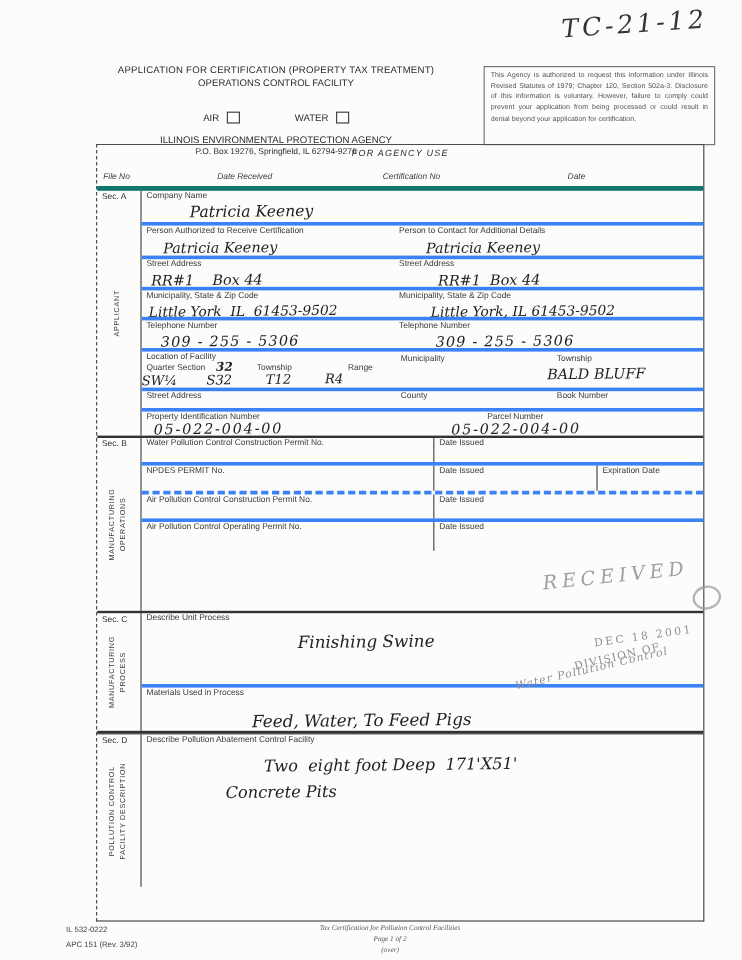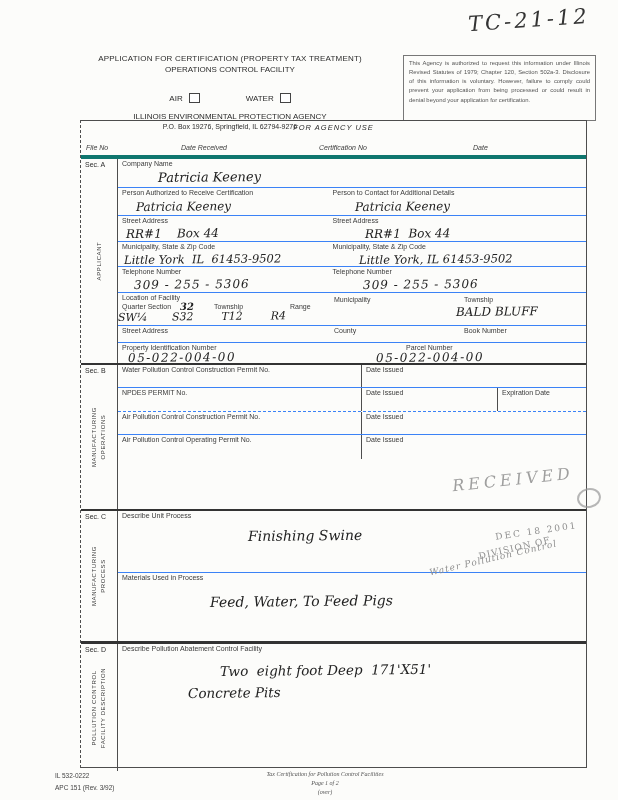--- a/index.html
+++ b/index.html
@@ -42,21 +42,21 @@
   .band { display:flex; }
   .side { position:relative; width:37px; border-right:1px solid #4d4d4d; box-sizing:border-box; flex:none; }
   .sec-tag { position:absolute; top:2px; left:4px; font-size:7px; white-space:nowrap; }
   .side-vert {
     position:absolute; top:50%; left:50%;
     transform:translate(-50%,-50%) rotate(-90deg);
     font-size:6px; letter-spacing:0.6px; color:#3a3a3a; text-align:center;
     white-space:nowrap; line-height:1.5;
   }
   .content { flex:1; position:relative; }
-  .row { position:relative; box-sizing:border-box; border-bottom:1px solid #3b82f6; }
+  .row { position:relative; box-sizing:border-box; border-bottom:3px solid #3b82f6; }
   .row:last-child { border-bottom:none; }
   .cols { display:flex; height:100%; }
   .cl { width:45%; position:relative; box-sizing:border-box; }
   .cr { flex:1; position:relative; box-sizing:border-box; }
   .pad { padding:1px 0 0 4px; }
   
   .agency-use { height:38px; border-bottom:4px solid #0f766e;font-style:italic; }
   .au-title { text-align:center; font-size:7.5px; letter-spacing:1px; padding-top:2px; }
   .au-labels { position:absolute; bottom:1px; left:0; right:0; height:10px; }
   .au-labels span { position:absolute; font-size:7px; color:#3a3a3a; }
@@ -237,21 +237,21 @@
           <div class="pmain">
               <div class="lbl pad">Air Pollution Control Operating Permit No.</div>
             </div>
           <div class="pdate">
               <div class="lbl pad">Date Issued</div>
             </div>
         </div>
       </div>
     </div>
 
-    <div class="sec band" style="height:132px; border-bottom:2px solid #333;">
+    <div class="sec band" style="height:100px; border-bottom:2px solid #333;">
       <div class="side">
         <div class="sec-tag">Sec. C</div>
         <div class="side-vert">
           <div>MANUFACTURING</div>
           <div>PROCESS</div>
         </div>
       </div>
       <div class="content">
         <div class="row" style="height:62px">
           <div class="lbl pad">Describe Unit Process</div>

